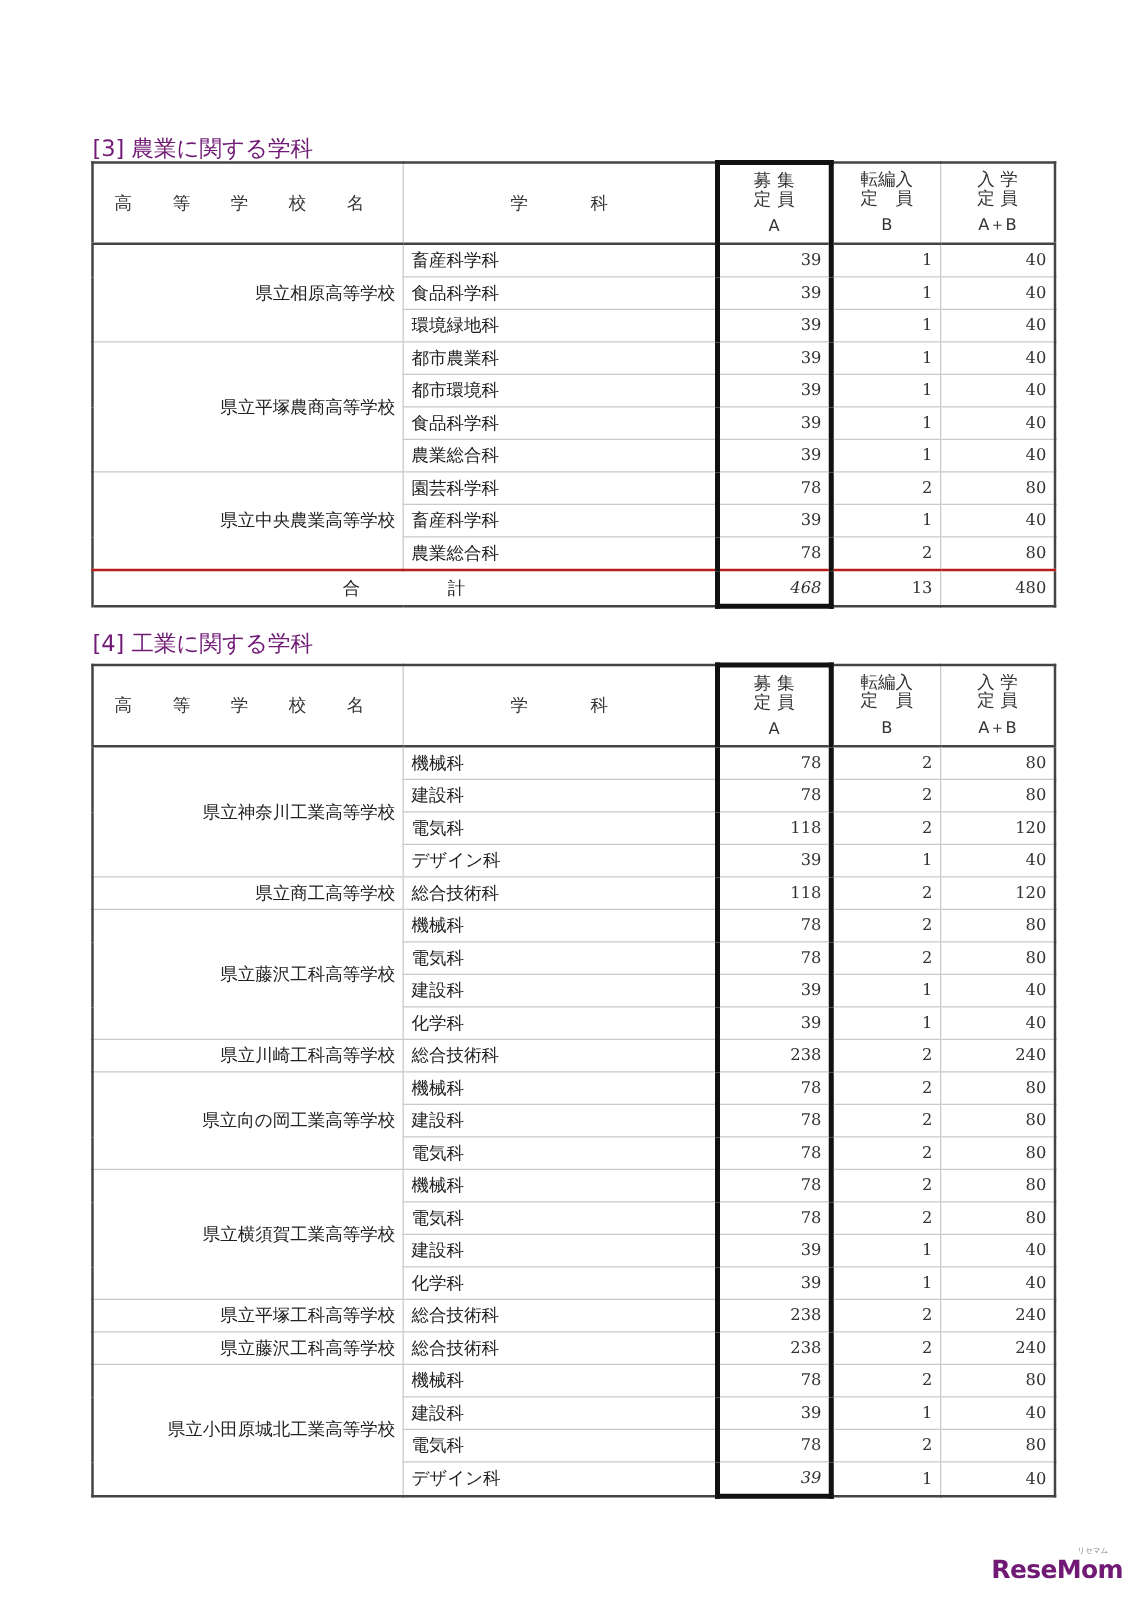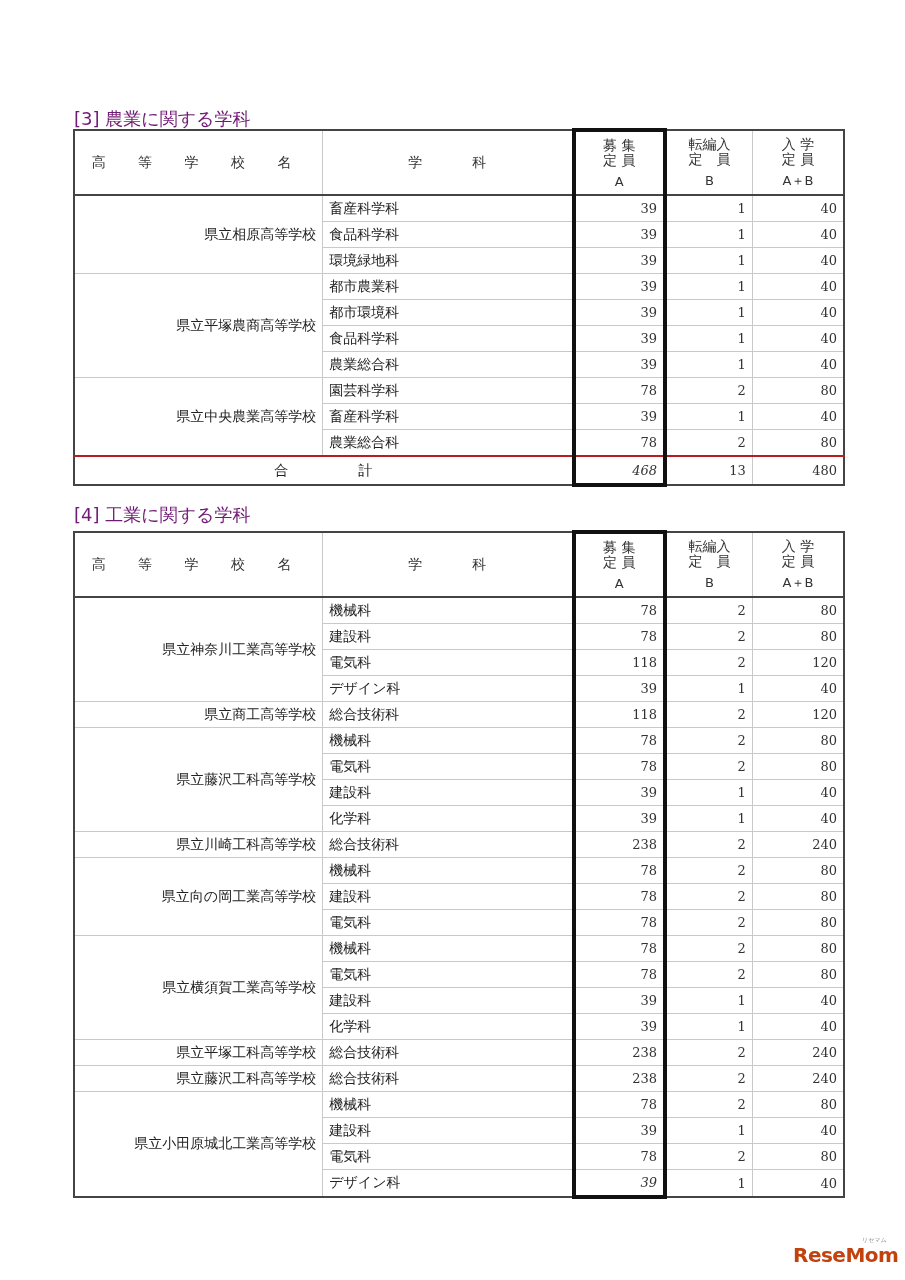--- a/index.html
+++ b/index.html
@@ -26,21 +26,21 @@
   td.dept { text-align:left; color:#222;font-family:Liberation Mono, monospace; }
   td.num { text-align:right; padding-right:10px; font-size:13px; color:#333; }
   .thick-l { border-left:4px solid #111 !important; }
   .thick-r { border-right:4px solid #111 !important; }
   th.thick-top { border-top:4px solid #111 !important; }
   td.thick-bottom { border-bottom:4px solid #111 !important;font-style:italic; }
   tr.total td { border-top:2px solid #b91c1c; height:26px; }
   td.total-label { text-align:center; letter-spacing:0; }
   td.total-label span.gap { display:inline-block; width:70px; }
   .logo { position:absolute; left:793px; top:1243px; font-family:"DejaVu Sans","Liberation Sans",sans-serif;
-          font-weight:bold; font-size:20px; color:#c2410c; letter-spacing:-0.5px; }
+          font-weight:bold; font-size:20px; color:#701a75; letter-spacing:-0.5px; }
   .logo-sub { position:absolute; left:862px; top:1236px; font-size:6px; color:#888;
           font-family:"DejaVu Sans","Liberation Sans",sans-serif; }
 </style>
 </head>
 <body>
 
 <div class="section-title" style="top:107px;">[3]  農業に関する学科</div>
 <table class="quota" id="t3" style="top:128px;">
   <colgroup>
       <col class="col-school">

